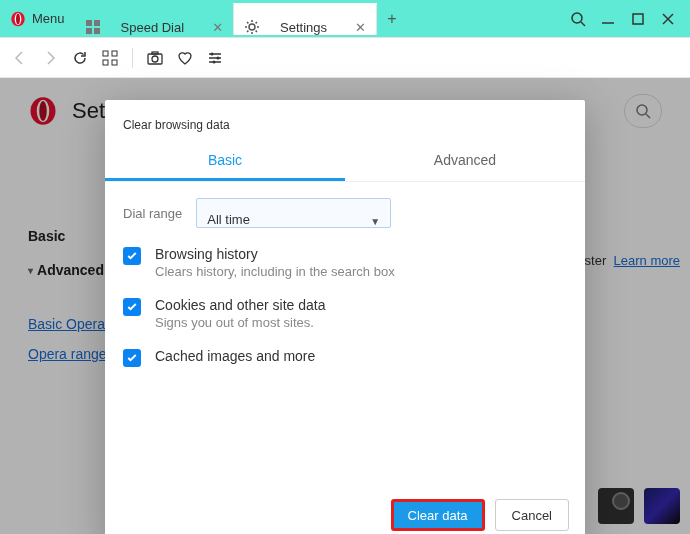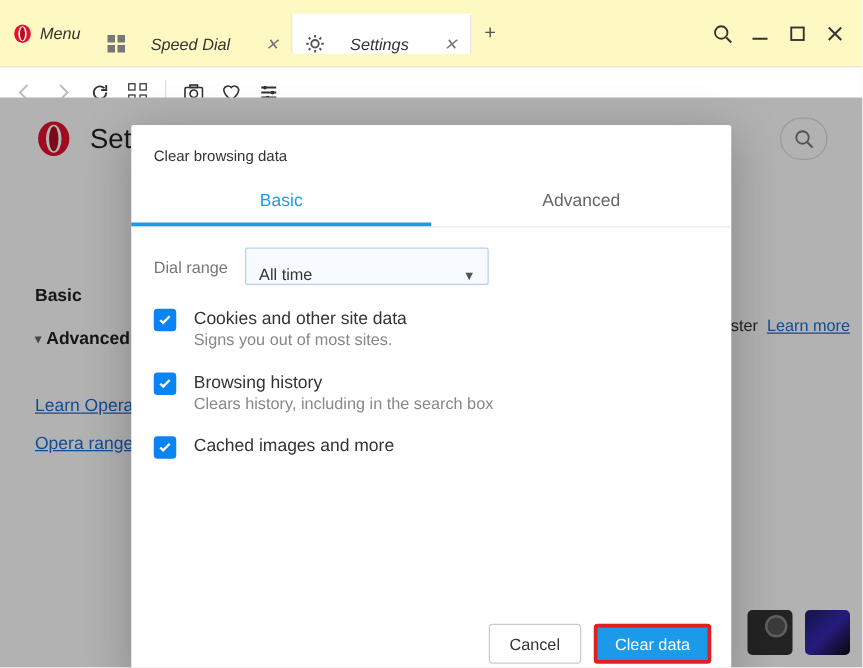--- a/index.html
+++ b/index.html
@@ -1,19 +1,19 @@
 <!DOCTYPE html>
 <html><head>
 <meta charset="utf-8">
 <style>
   * { box-sizing: border-box; margin: 0; padding: 0; font-family: -apple-system, BlinkMacSystemFont, "Segoe UI", Arial, sans-serif; }
   body { width: 690px; height: 534px; overflow: hidden; background: #f8f8f8; position: relative; }
 
   
-  .titlebar { height: 54px; background: #fef9c3; display: flex; align-items: center; border-bottom: 1px solid #e4e4e4; font-style: italic; }
+  .titlebar { height: 38px; background: #5eead4; display: flex; align-items: center; border-bottom: 1px solid #e4e4e4; }
   .menu-btn { display: flex; align-items: center; padding: 0 10px; height: 100%; gap: 6px; cursor: pointer; }
   .opera-logo-small { width: 16px; height: 16px; }
   .menu-label { font-size: 13px; color: #333; }
   .tabs { display: flex; height: 100%; flex: 1; align-items: center; }
   .tab { display: flex; align-items: flex-end; height: 32px; padding: 0 10px; gap: 20px; font-size: 13px; color: #333; border-right: 1px solid #e4e4e4; position: relative; }
   .tab.active { background: #fff; border-top: 2px solid #fff; }
   .tab .tab-close { margin-left: 8px; color: #777; cursor: pointer; }
   .newtab { width: 30px; text-align: center; color: #555; font-size: 16px; cursor: pointer; }
   .win-controls { display: flex; align-items: center; gap: 14px; padding: 0 14px; }
   .win-controls span, .win-controls svg { cursor: pointer; color: #333; }
@@ -173,21 +173,21 @@
       <svg class="icon-svg" viewBox="0 0 16 16">
           <circle cx="7" cy="7" r="5" fill="none" stroke="#777" stroke-width="1.5"></circle>
           <line x1="11" y1="11" x2="15" y2="15" stroke="#777" stroke-width="1.5"></line>
         </svg>
     </div>
   </div>
   <div class="page-side">
     <div class="side-item">Basic</div>
     <div class="side-item adv"><span>Advanced</span></div>
     <div style="height:20px"></div>
-    <div class="side-link">Learn Opera</div>
+    <div class="side-link">Basic Opera</div>
     <div class="side-link">Opera range</div>
   </div>
   <div class="bg-hint">
     <span>faster</span>&nbsp;&nbsp;<a>Learn more</a>
   </div>
   <div class="bg-thumbs">
     <div class="thumb t1"></div>
     <div class="thumb t2"></div>
   </div>
 </div>
@@ -209,45 +209,45 @@
       </div>
     </div>
 
     <div class="check-row">
       <div class="cb">
         <svg viewBox="0 0 16 16">
             <path d="M3 8l3 3 7-7" fill="none" stroke="#fff" stroke-width="2.5"></path>
           </svg>
       </div>
       <div class="check-text">
-        <div class="t1">Cookies and other site data</div>
-        <div class="t2">Signs you out of most sites.</div>
+        <div class="t1">Browsing history</div>
+        <div class="t2">Clears history, including in the search box</div>
       </div>
     </div>
 
     <div class="check-row">
       <div class="cb">
         <svg viewBox="0 0 16 16">
             <path d="M3 8l3 3 7-7" fill="none" stroke="#fff" stroke-width="2.5"></path>
           </svg>
       </div>
       <div class="check-text">
-        <div class="t1">Browsing history</div>
-        <div class="t2">Clears history, including in the search box</div>
+        <div class="t1">Cookies and other site data</div>
+        <div class="t2">Signs you out of most sites.</div>
       </div>
     </div>
 
     <div class="check-row">
       <div class="cb">
         <svg viewBox="0 0 16 16">
             <path d="M3 8l3 3 7-7" fill="none" stroke="#fff" stroke-width="2.5"></path>
           </svg>
       </div>
       <div class="check-text">
         <div class="t1">Cached images and more</div>
       </div>
     </div>
   </div>
   <div class="dlg-footer">
+    <div class="btn btn-primary">Clear data</div>
     <div class="btn btn-cancel">Cancel</div>
-    <div class="btn btn-primary">Clear data</div>
   </div>
 </div>
 
 </body></html>

